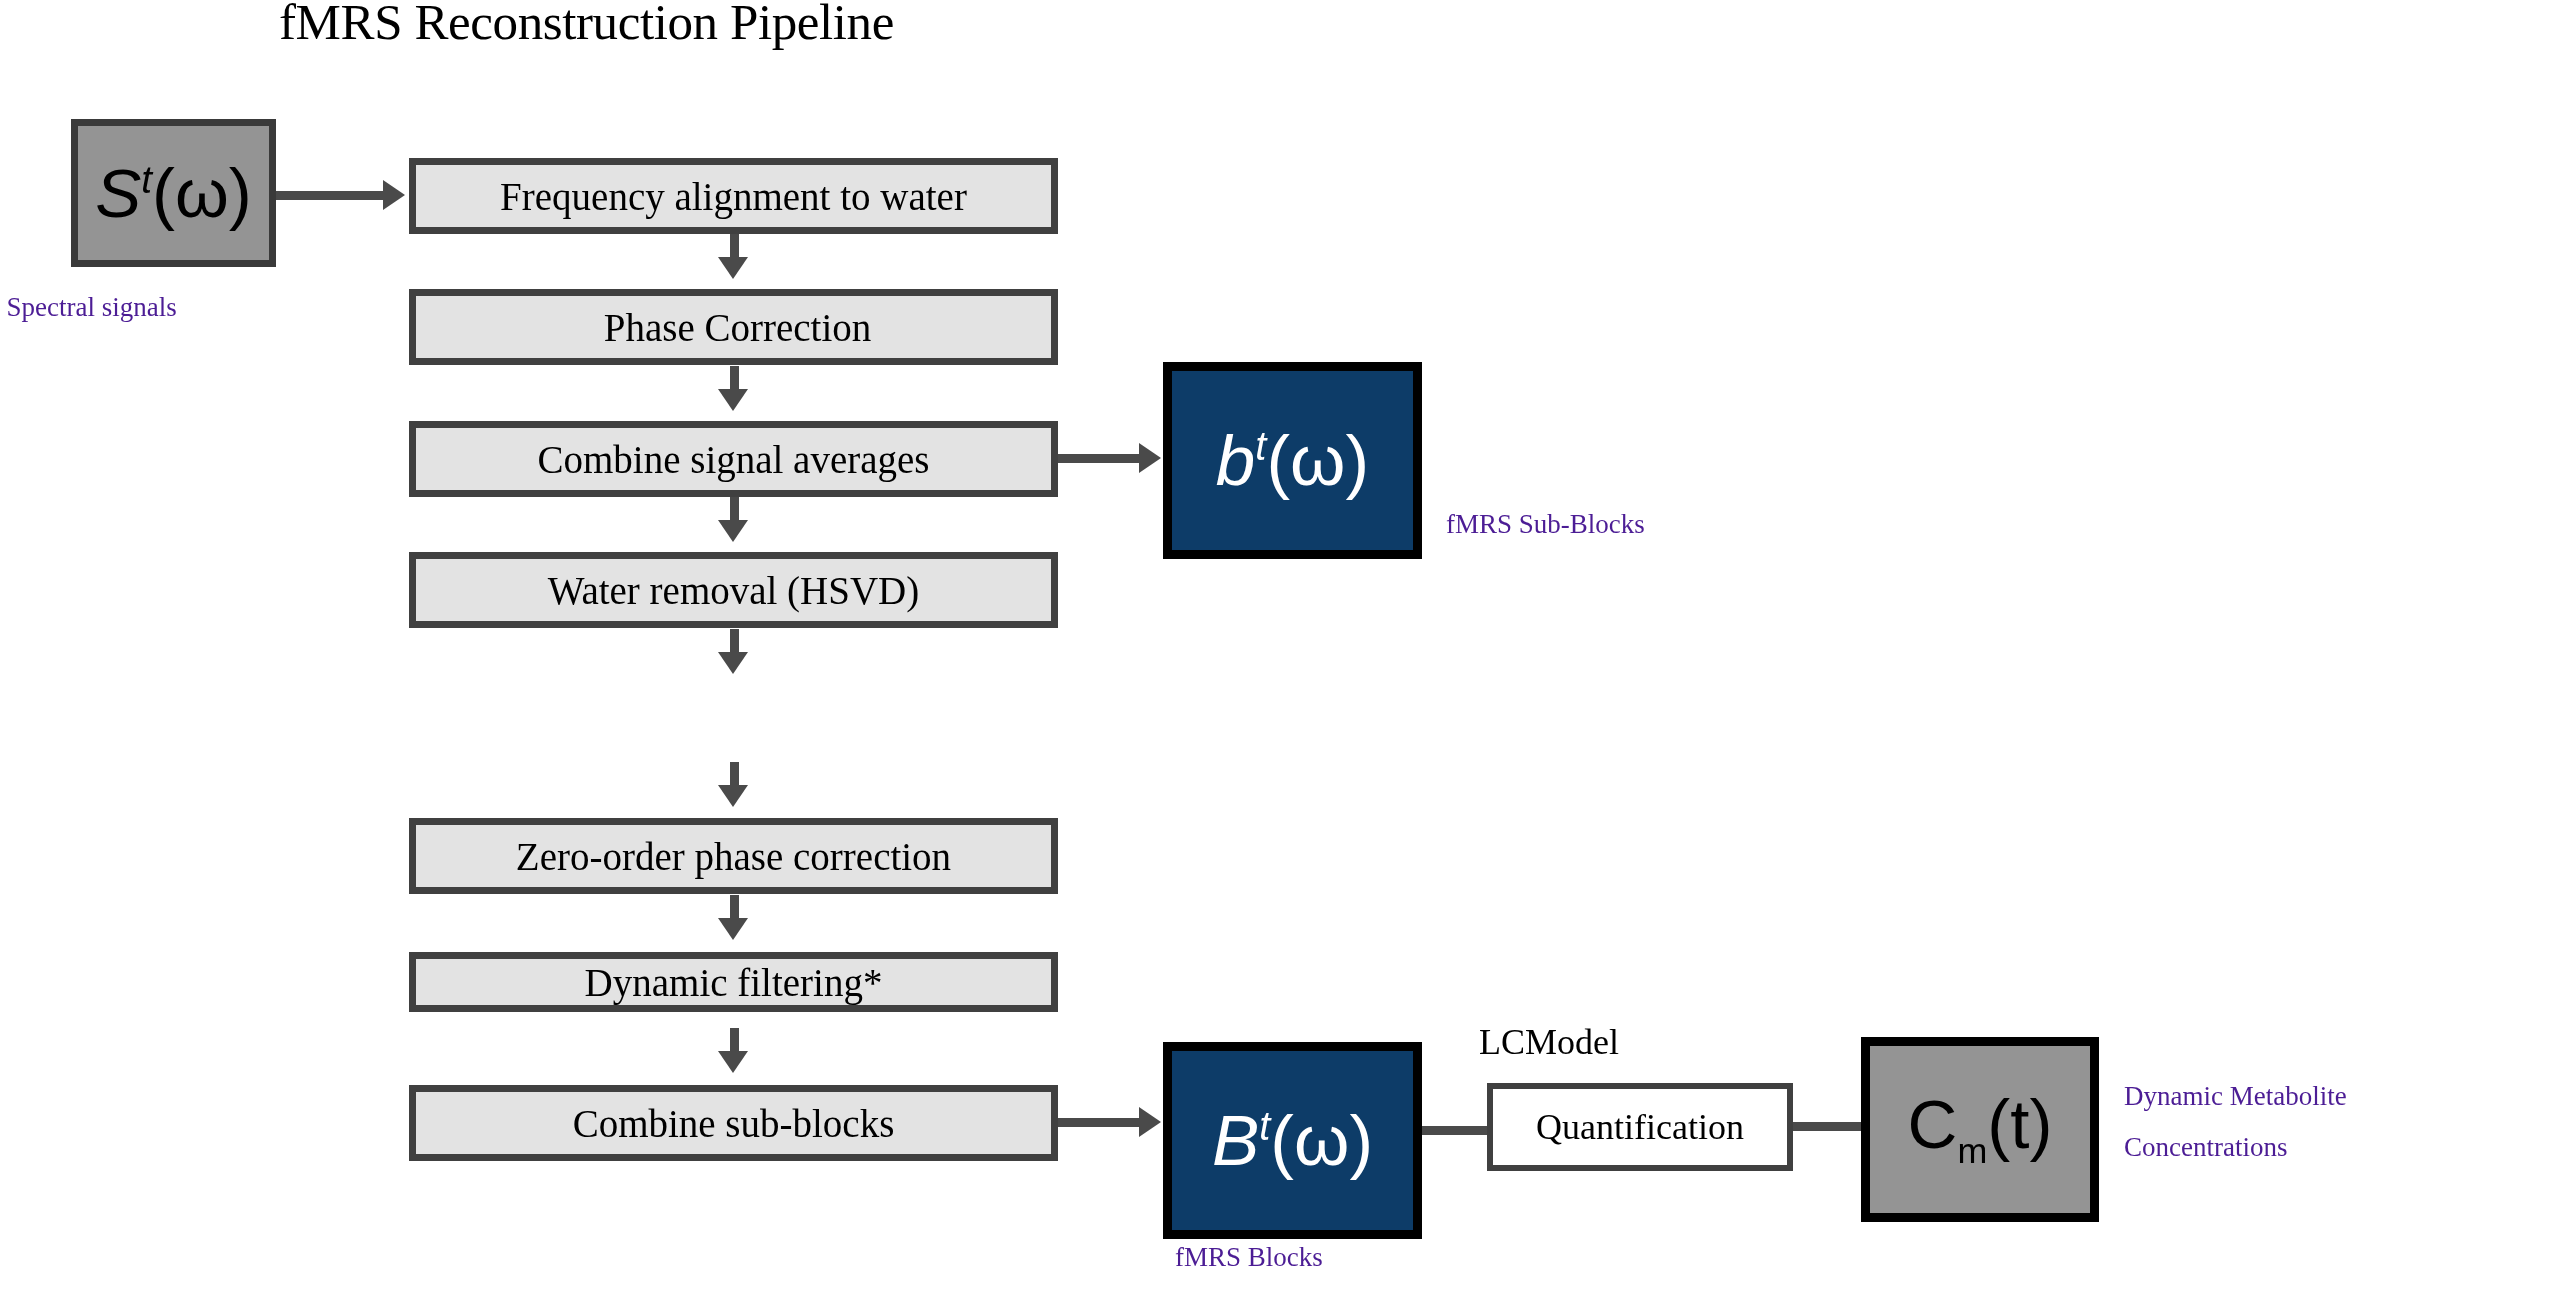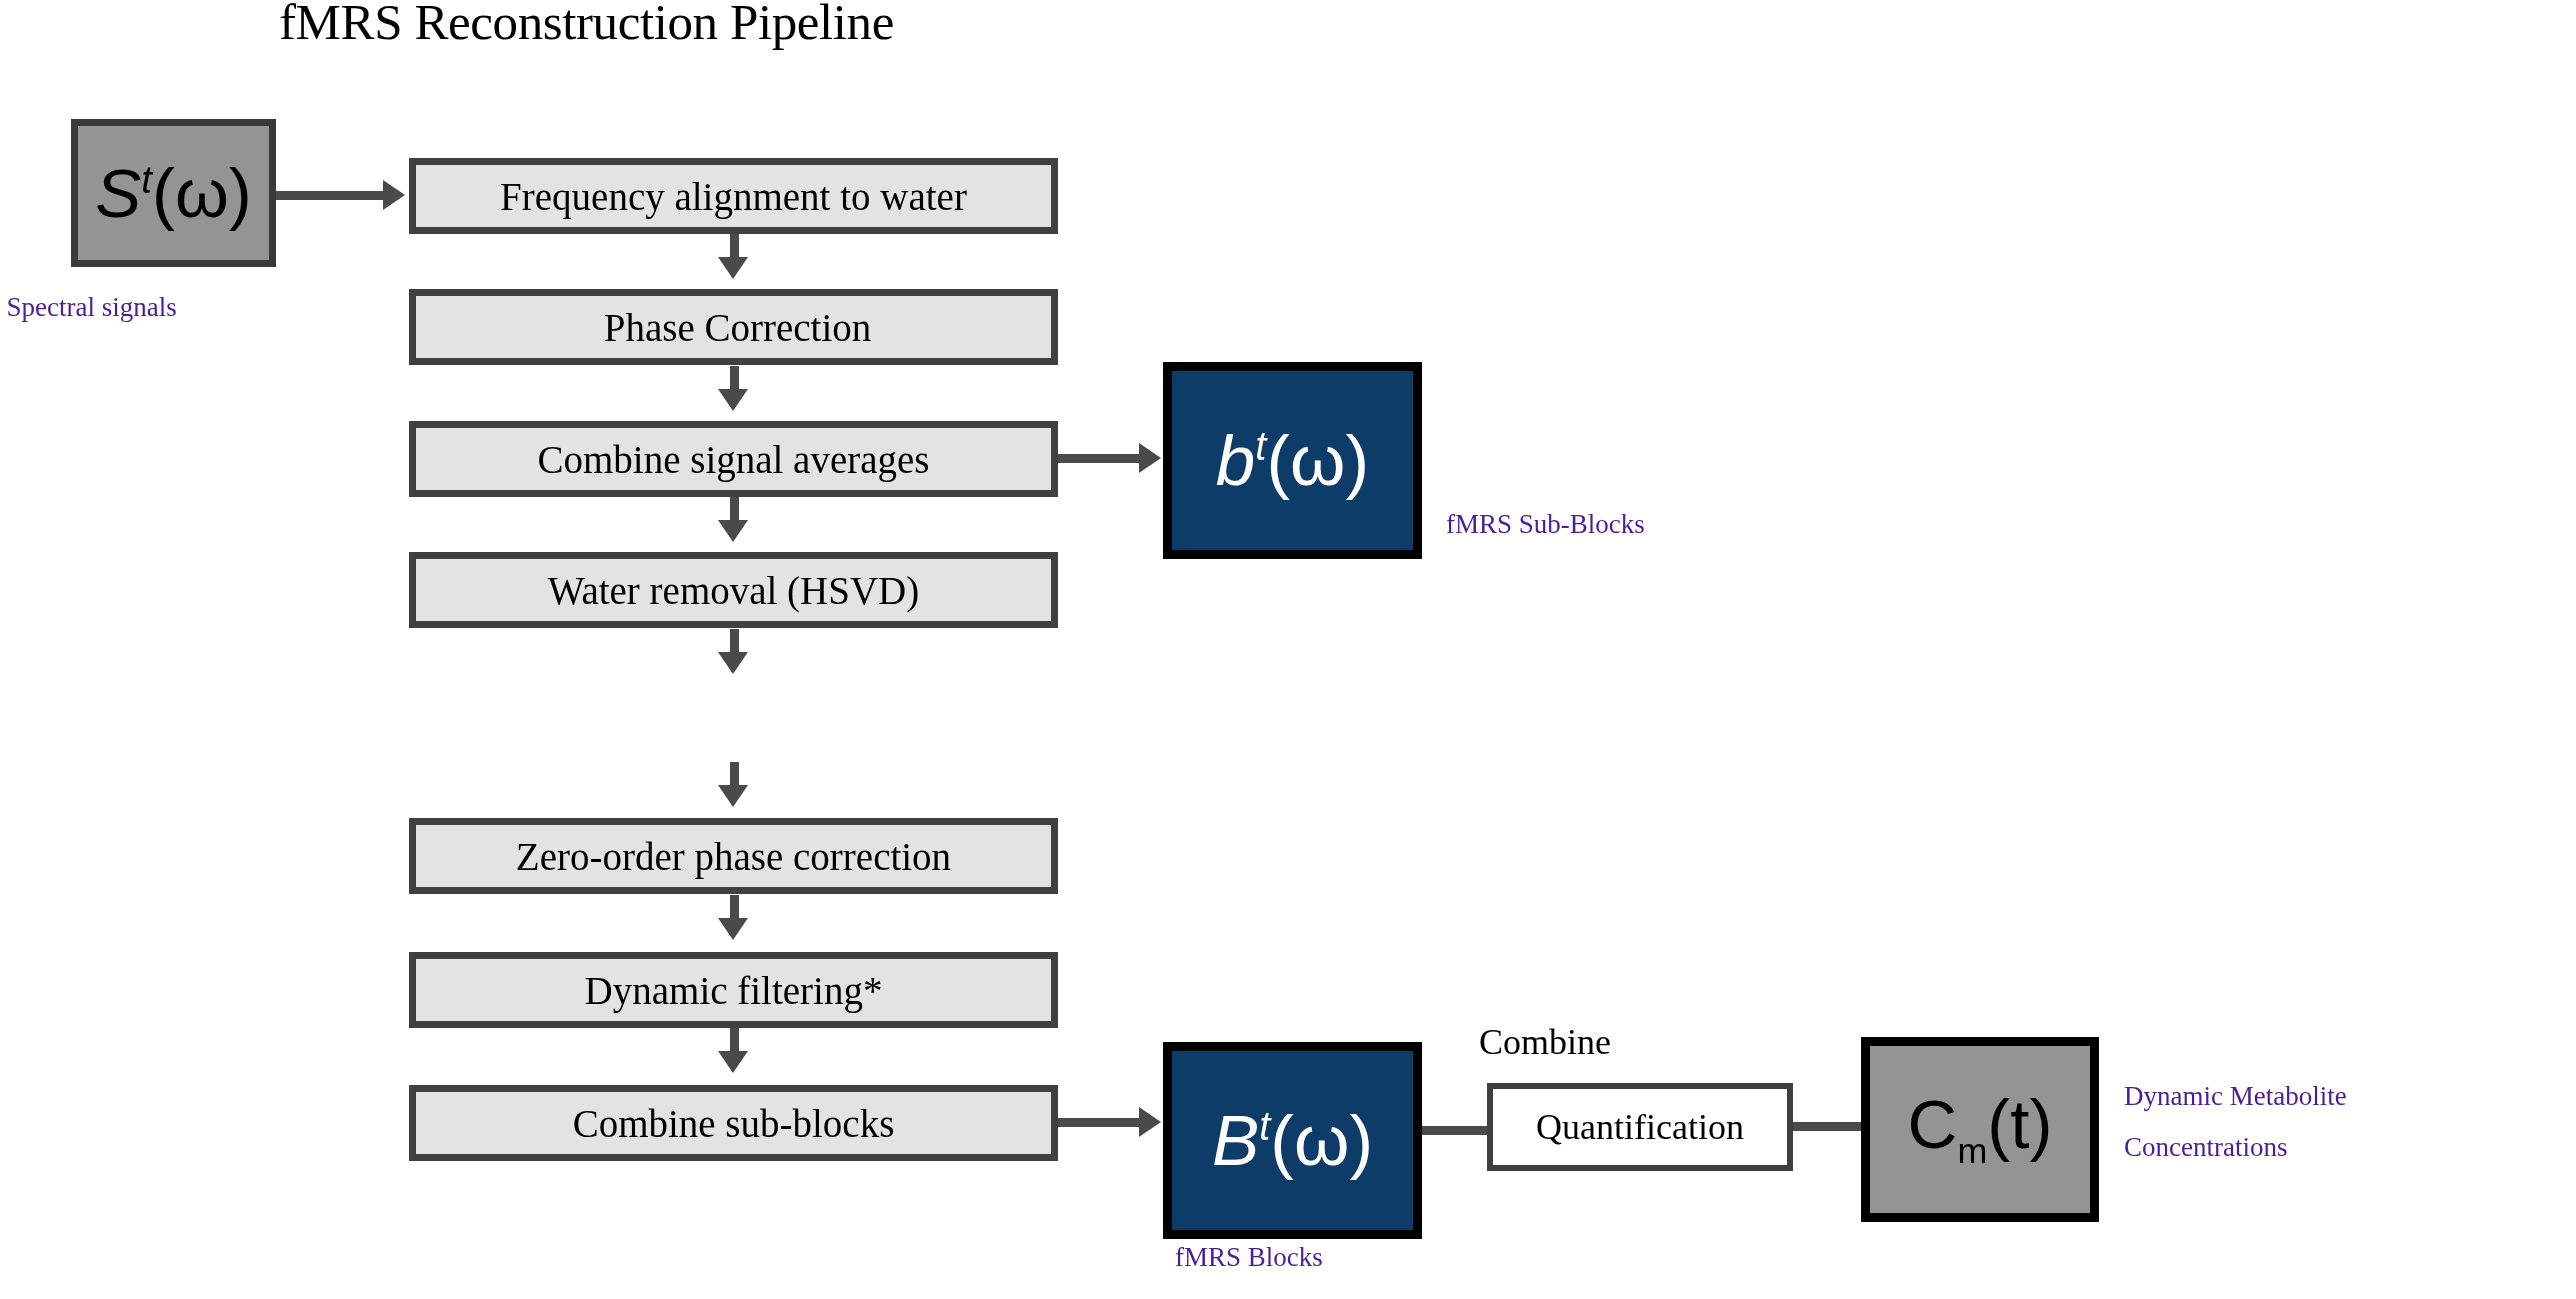--- a/index.html
+++ b/index.html
@@ -187,21 +187,21 @@
 
   <div class="arrow-down" style="left:718px; top:785px;"></div>
   <div class="vline" style="left:730px; top:762px; height:26px;"></div>
 
   <div class="pbox" style="left:409px; top:818px; width:649px; height:76px;">
     <span>Zero-order phase correction</span>
   </div>
   <div class="arrow-down" style="left:718px; top:918px;"></div>
   <div class="vline" style="left:730px; top:895px; height:26px;"></div>
 
-  <div class="pbox" style="left:409px; top:952px; width:649px; height:76px;">
+  <div class="pbox" style="left:409px; top:952px; width:649px; height:60px;">
     <span>Dynamic filtering*</span>
   </div>
   <div class="arrow-down" style="left:718px; top:1051px;"></div>
   <div class="vline" style="left:730px; top:1028px; height:26px;"></div>
 
   <div class="pbox" style="left:409px; top:1085px; width:649px; height:76px;">
     <span>Combine sub-blocks</span>
   </div>
 
   <div class="hline" style="left:1058px; top:1118px; width:82px;"></div>
@@ -216,21 +216,21 @@
 
   <div class="bluebox" style="left:1163px; top:1042px; width:259px; height:197px;">
     <span class="math" style="font-size:71px;">
       <span>B</span><sup>t</sup><span class="paren">(ω)</span>
     </span>
   </div>
   <div class="caption" style="left:1175px; top:1242px;">fMRS Blocks</div>
 
   <div class="hline" style="left:1422px; top:1126px; width:66px;"></div>
 
-  <div class="small-label" style="left:1479px; top:1021px;">Combine</div>
+  <div class="small-label" style="left:1479px; top:1021px;">LCModel</div>
   <div class="whitebox" style="left:1487px; top:1083px; width:306px; height:88px;">
     <span>Quantification</span>
   </div>
 
   <div class="hline" style="left:1793px; top:1122px; width:90px;"></div>
   <div class="arrow-right" style="left:1882px; top:1111px;"></div>
 
   <div class="gbox" style="left:1861px; top:1037px; width:238px; height:185px; border:9px solid #000000;">
     <span class="math" style="font-size:69px; font-style:normal;">
       <span class="upr">C</span><sub>m</sub><span class="paren">(t)</span>

